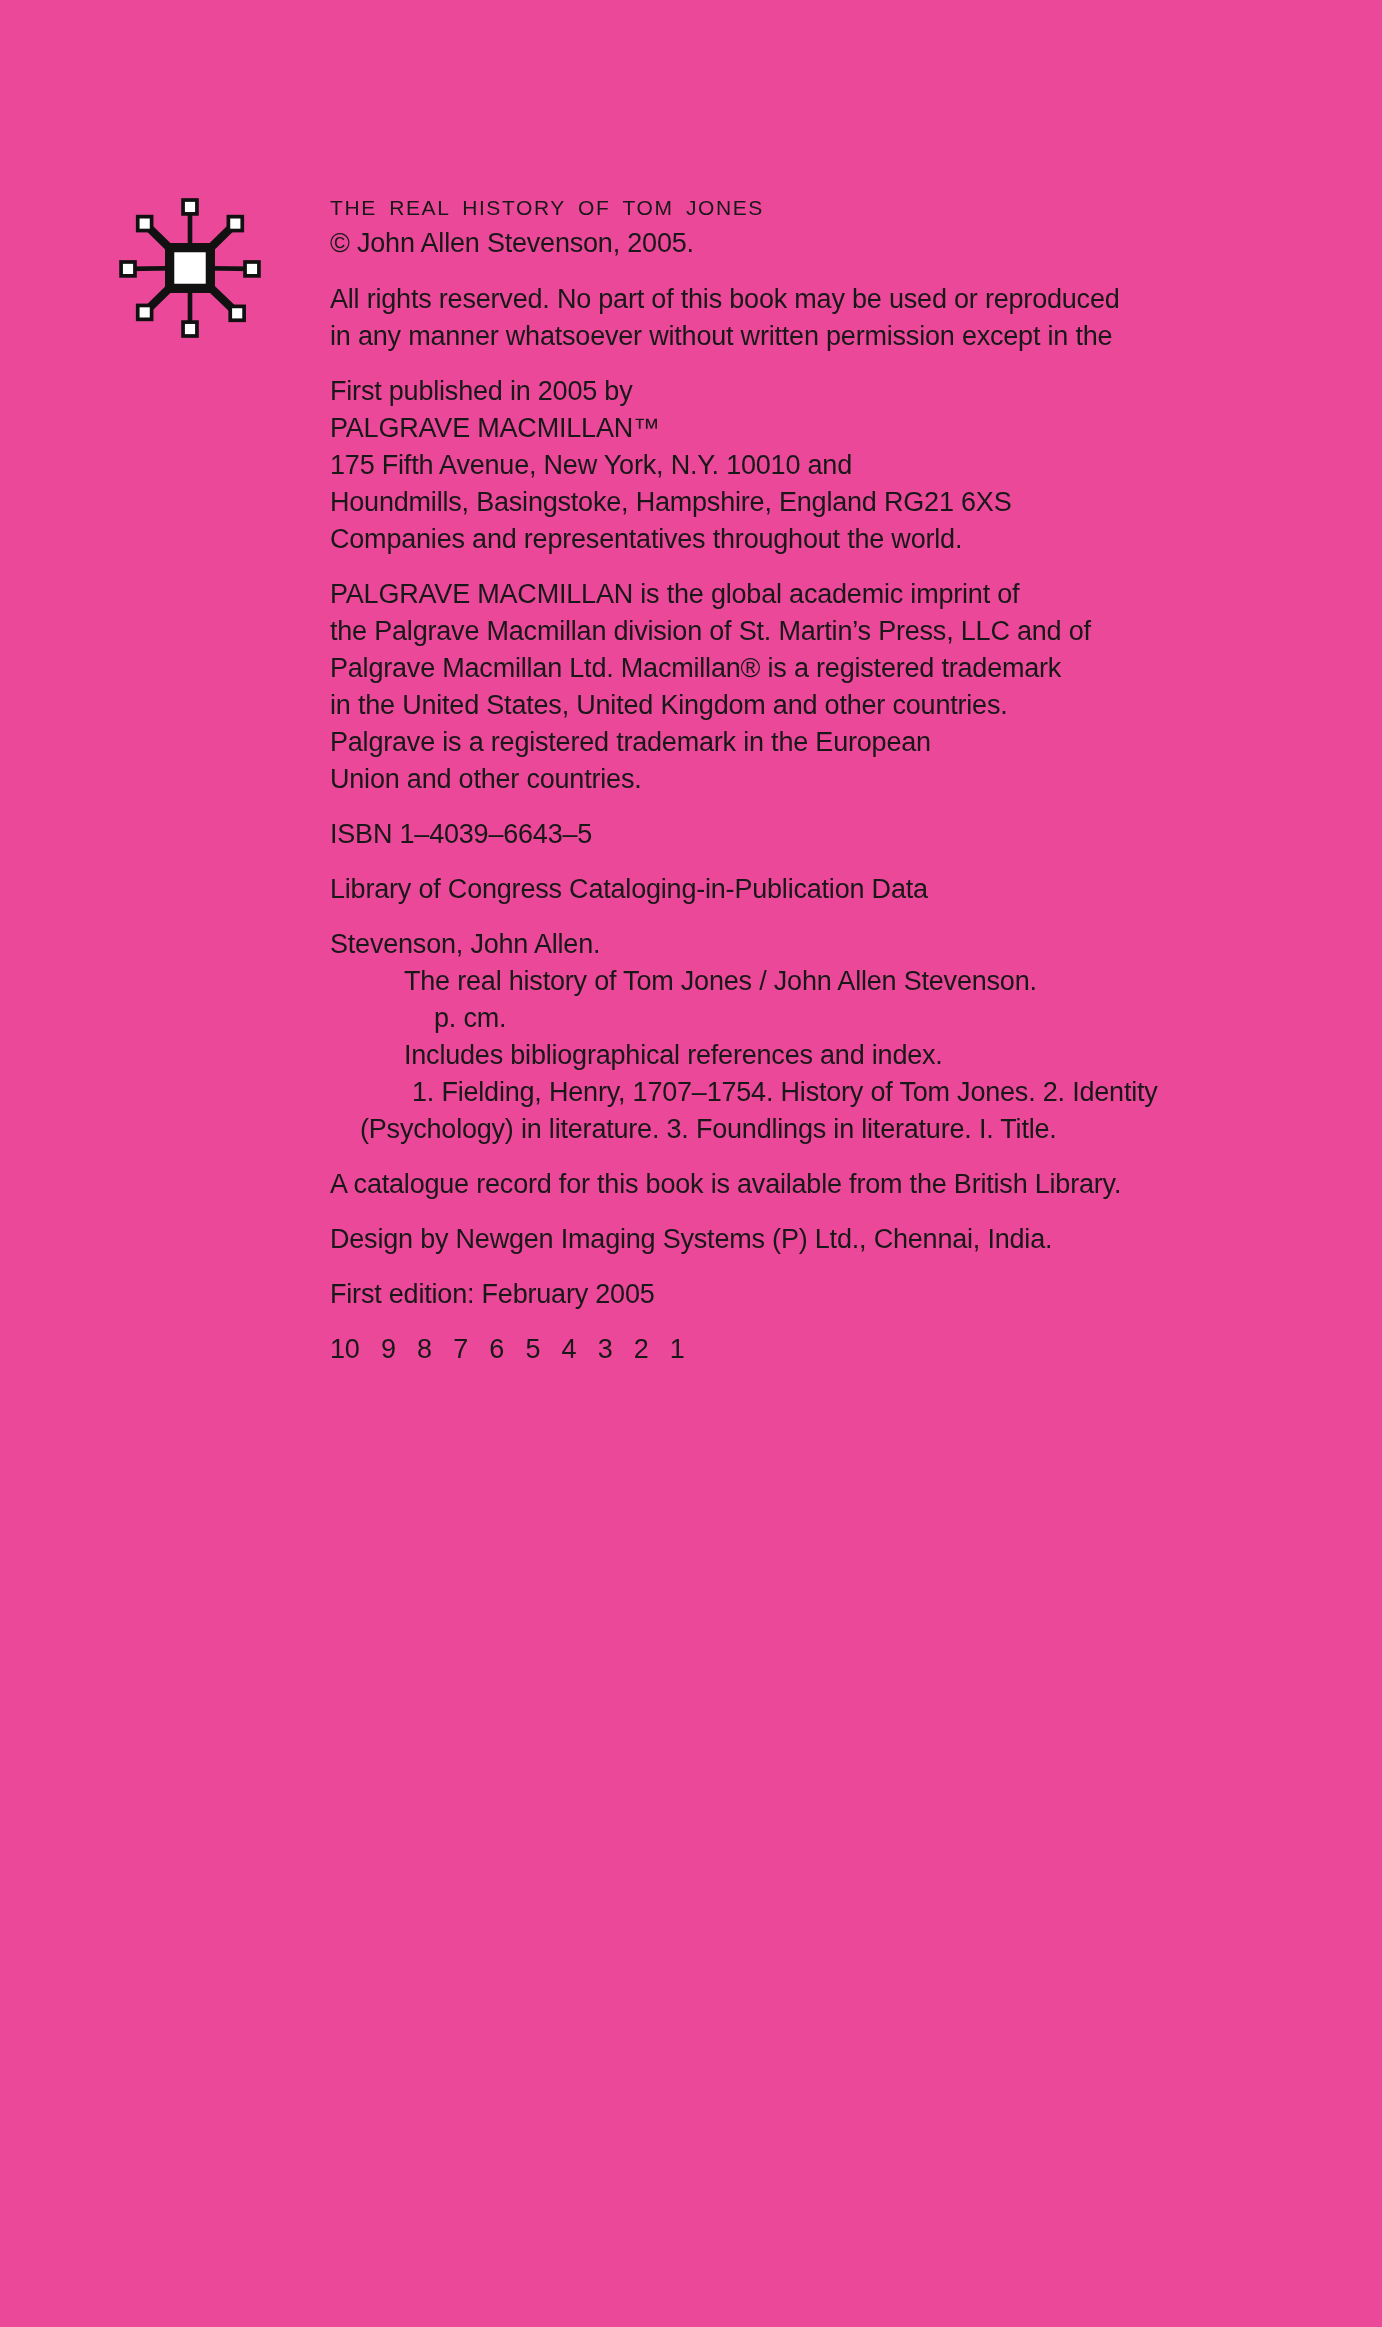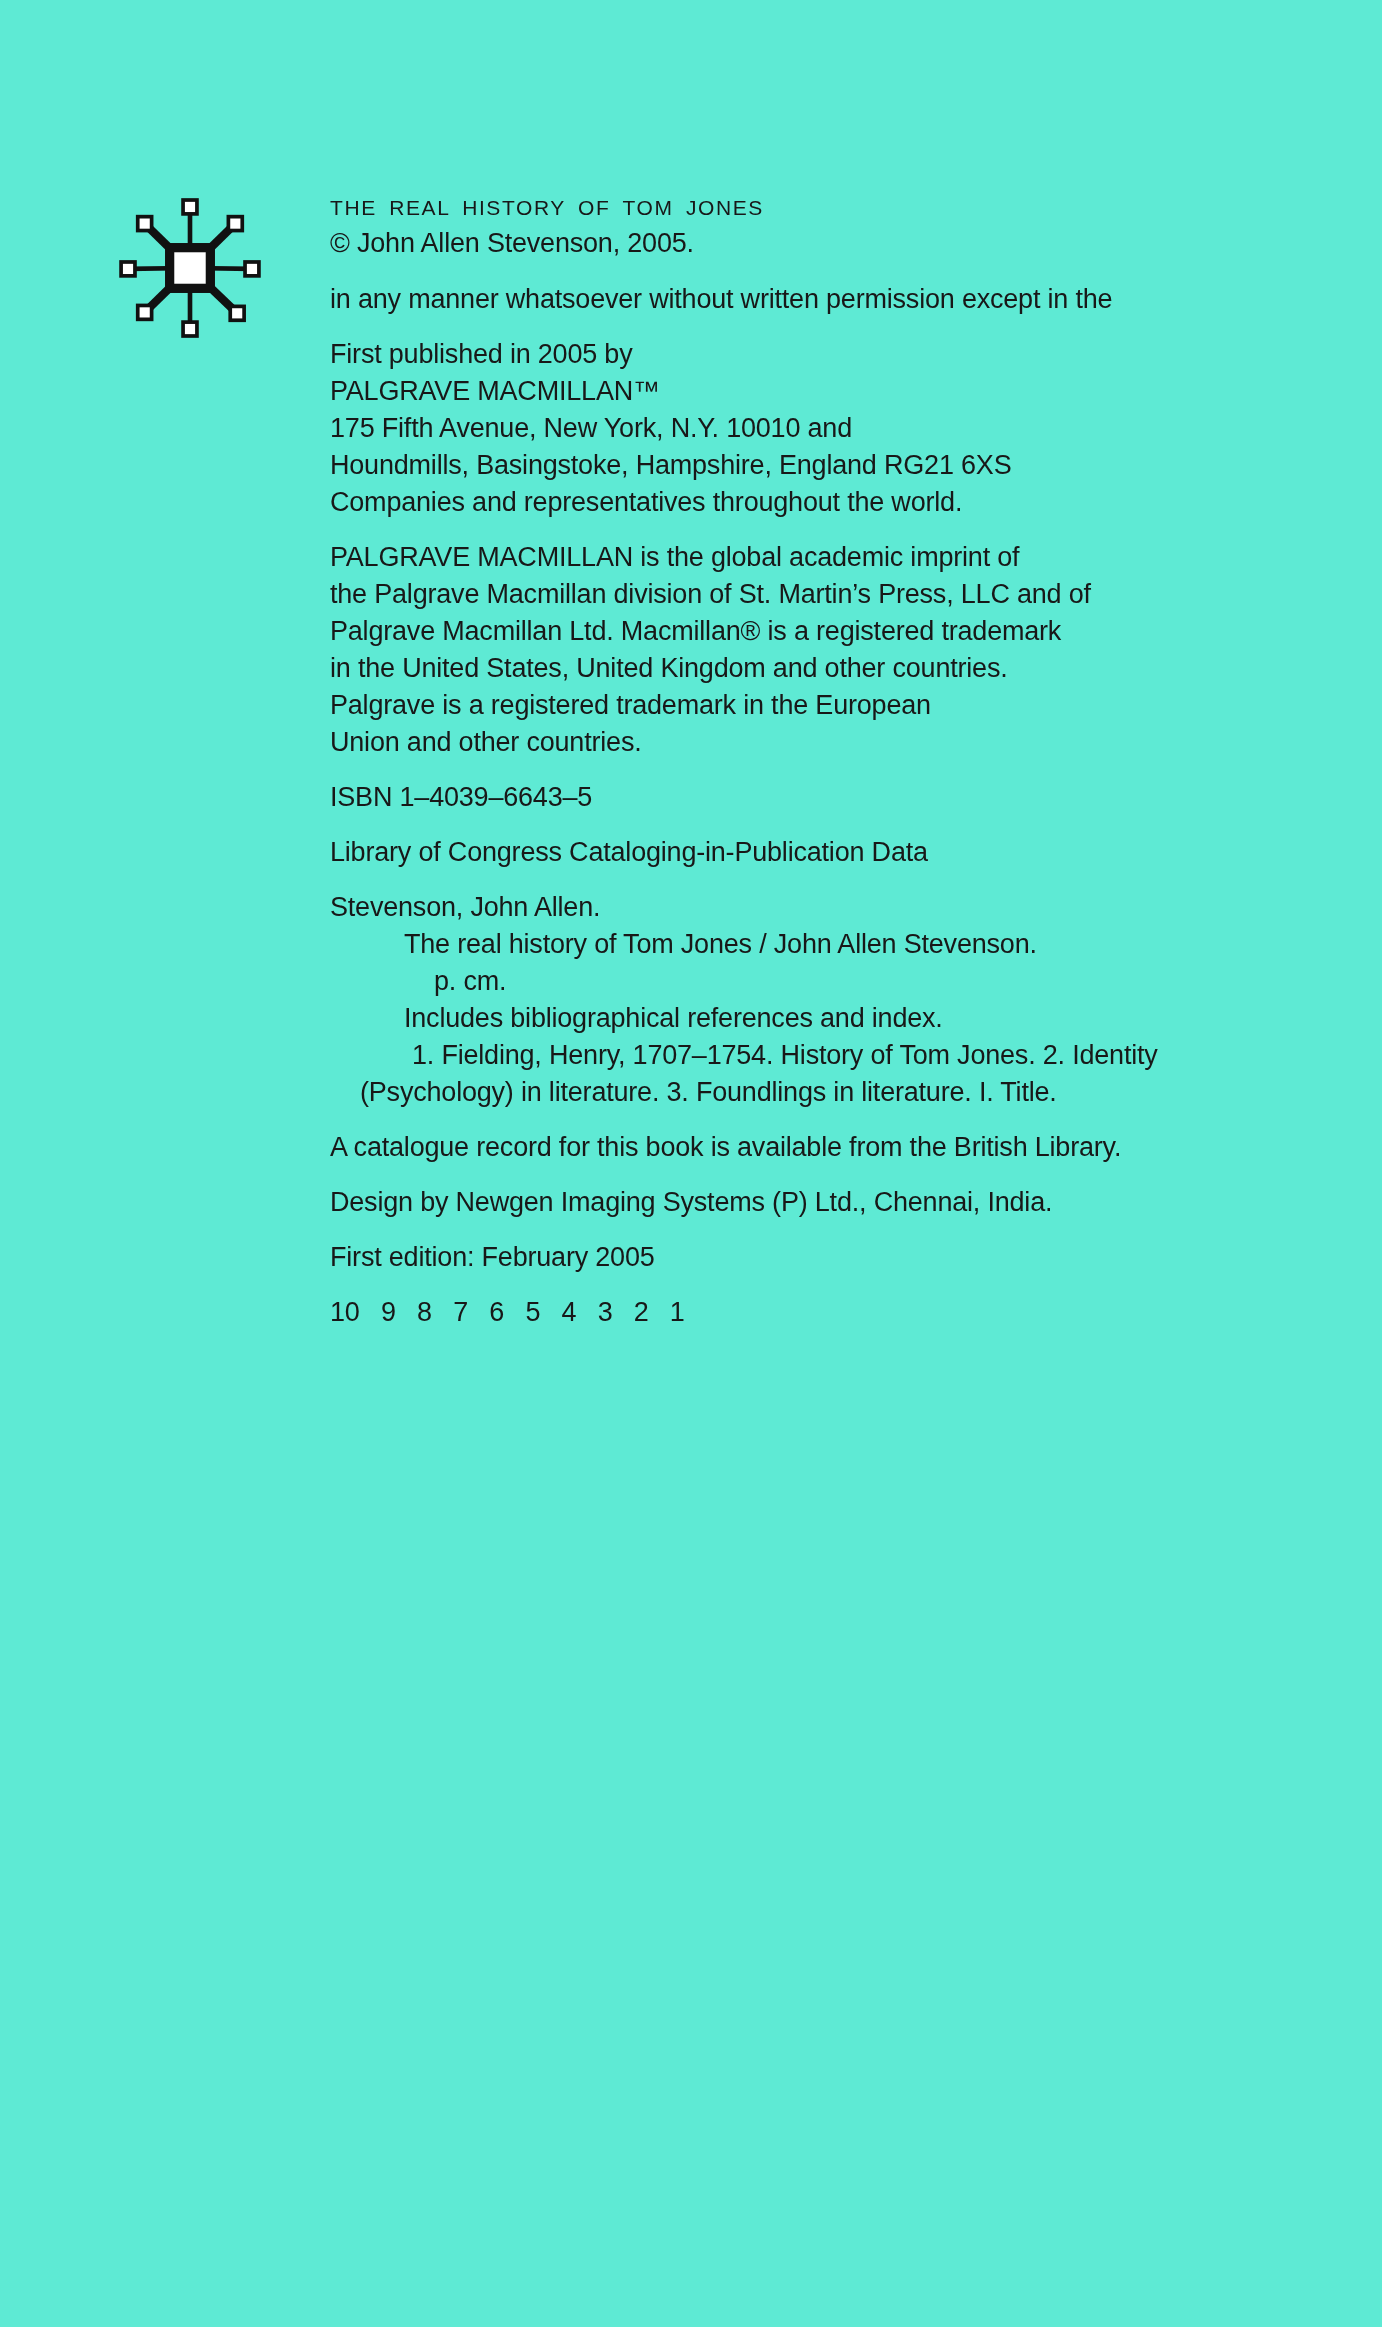--- a/index.html
+++ b/index.html
@@ -5,21 +5,21 @@
   * { margin: 0; padding: 0; box-sizing: border-box; }
   html, body { background: #ffffff; }
   body {
     width: 1382px;
     height: 2327px;
     position: relative;
     font-family: "Liberation Sans", sans-serif;
     color: #181818;
     overflow: hidden;
   }
-  .page { position: absolute; inset: 0; background: #5eead4; }
+  .page { position: absolute; inset: 0; background: #ec4899; }
 
   .colophon {
     position: absolute;
     left: 116px;
     top: 194px;
     width: 148px;
     height: 148px;
   }
 
   .text-col {
@@ -91,20 +91,21 @@
       </g>
     </svg>
   </div>
 
   <div class="text-col">
 
     <div class="series-title">THE REAL HISTORY OF TOM JONES</div>
     <div class="copyright-line">© John Allen Stevenson, 2005.</div>
 
     <div class="para">
+      <div class="line">All rights reserved. No part of this book may be used or reproduced</div>
       <div class="line">in any manner whatsoever without written permission except in the</div>
     </div>
 
     <div class="para">
       <div class="line">First published in 2005 by</div>
       <div class="line">PALGRAVE MACMILLAN™</div>
       <div class="line">175 Fifth Avenue, New York, N.Y. 10010 and</div>
       <div class="line">Houndmills, Basingstoke, Hampshire, England RG21 6XS</div>
       <div class="line">Companies and representatives throughout the world.</div>
     </div>

